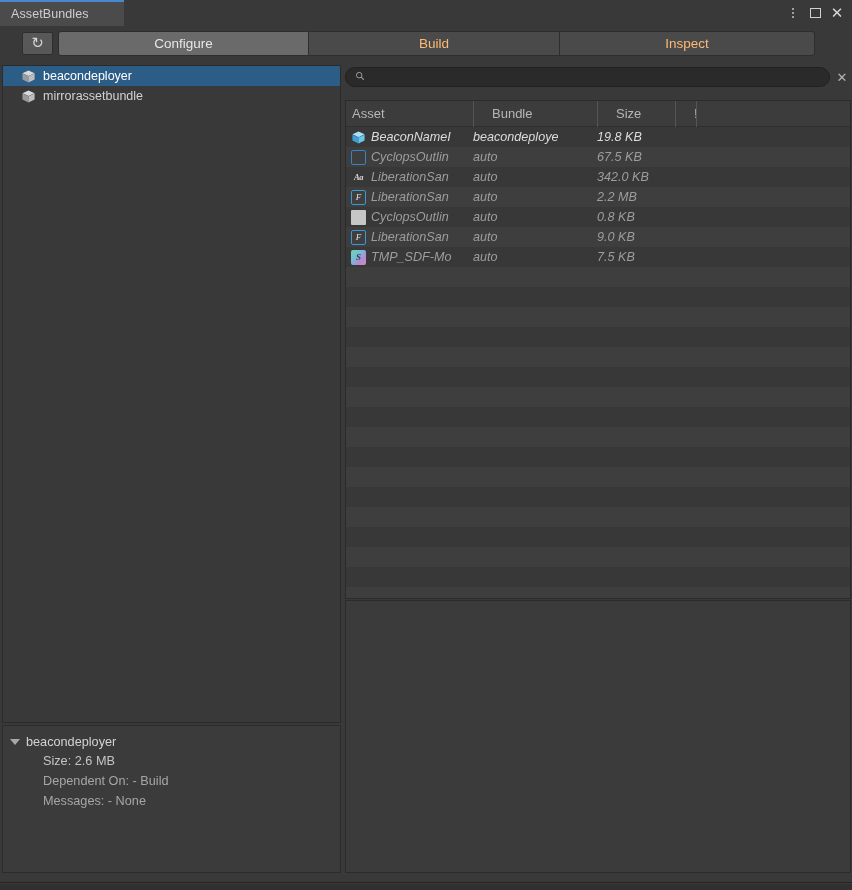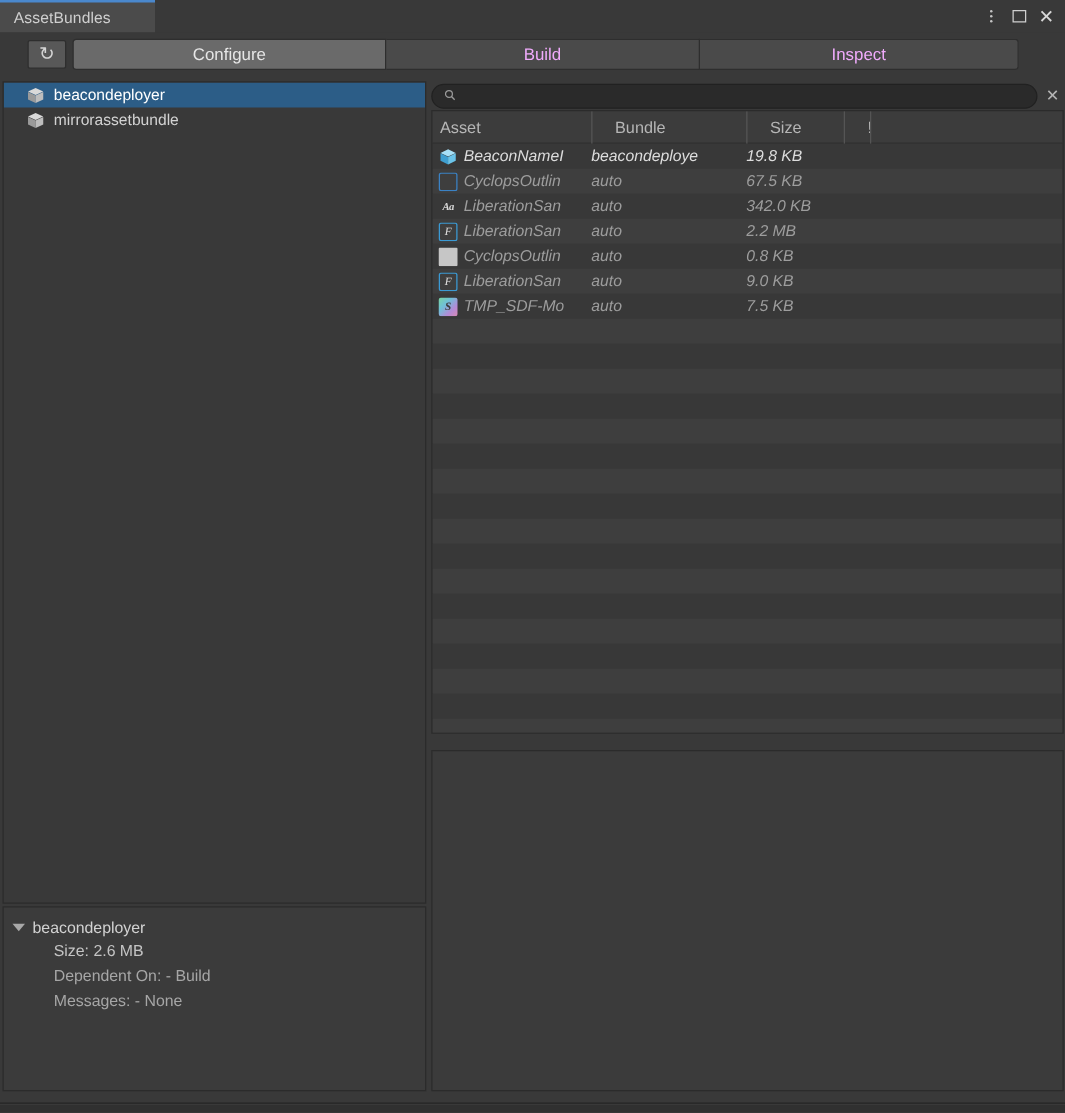--- a/index.html
+++ b/index.html
@@ -48,21 +48,21 @@
     margin-left: 22px; width: 31px; height: 23px;
     background: #585858; border: 1px solid #2e2e2e; border-radius: 2px;
     display: flex; align-items: center; justify-content: center;
     color: #d4d4d4;
   }
   .refresh-glyph { font-size: 15px; line-height: 15px; font-family:"DejaVu Sans", sans-serif; }
   .segbar { margin-left: 5px; display: flex; height: 25px; }
   .seg {
     height: 25px; border: 1px solid #2e2e2e;
     display: flex; align-items: center; justify-content: center;
-    color: #f0abfc; font-size: 13.5px; background: #4a4a4a;
+    color: #fdba74; font-size: 13.5px; background: #4a4a4a;
   }
   .seg.active { background: #6a6a6a; color: #e6e6e6; }
   .seg.w1 { width: 251px; border-radius: 3px 0 0 3px; }
   .seg.w2 { width: 251px; border-left: none; }
   .seg.w3 { width: 255px; border-left: none; border-radius: 0 3px 3px 0; }
 
   
   .left-tree {
     position: absolute; left: 2px; top: 65px; width: 339px; height: 658px;
     background: #393939; border: 1px solid #2b2b2b;
@@ -107,21 +107,21 @@
   .search-input {
     flex: 1; background: transparent; border: none; outline: none;
     color: #c8c8c8; font-size: 11.5px; font-family: "Liberation Sans", sans-serif;
   }
   .mag { color: #9a9a9a; font-size: 10px; font-family:"DejaVu Sans", sans-serif; }
   .search-clear { width: 18px; text-align: center; color: #b4b4b4; font-size: 13px;
      font-family:"DejaVu Sans", sans-serif; margin-left: 3px; }
 
   
   .table-panel {
-    position: absolute; left: 345px; top: 88px; width: 506px; height: 499px;
+    position: absolute; left: 345px; top: 100px; width: 506px; height: 499px;
     background: #383838; border: 1px solid #2b2b2b; overflow: hidden;
   }
   .thead {
     height: 26px; background: #3c3c3c; display: flex; align-items: center;
     border-bottom: 1px solid #2f2f2f; position: relative;
   }
   .th {
     color: #b6b6b6; font-size: 13px; height: 26px; line-height: 26px;
     border-left: 1px solid #555; padding-left: 18px;
   }

